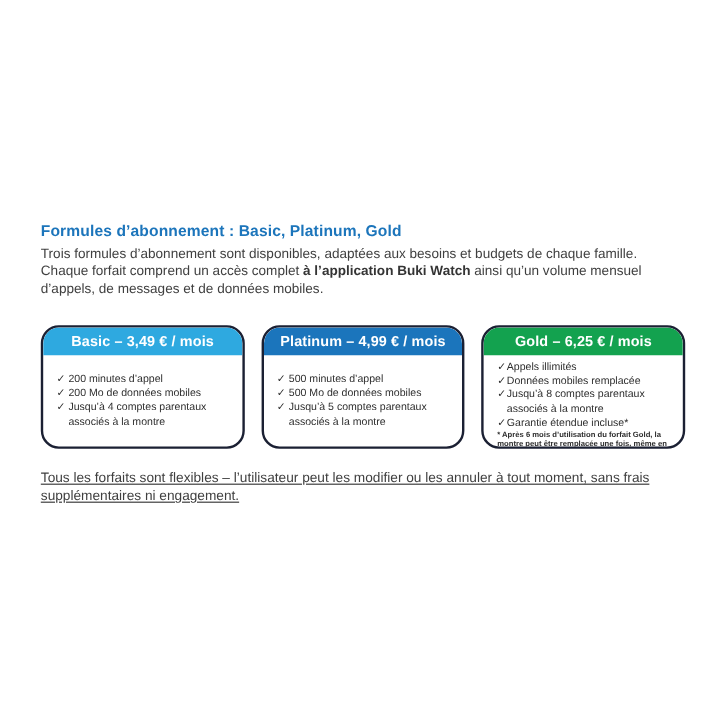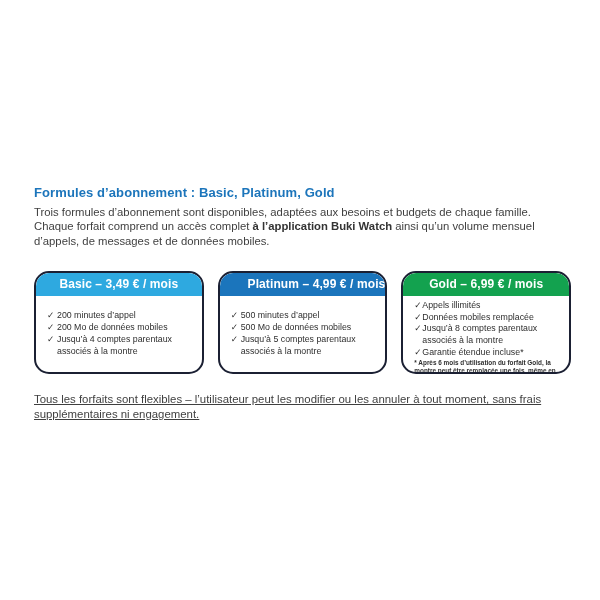--- a/index.html
+++ b/index.html
@@ -132,41 +132,41 @@
               </li>
               <li>
                 <span class="check">✓</span>
                 <span class="ftxt">Jusqu’à 4 comptes parentaux associés à la montre</span>
               </li>
             </ul>
     </div>
   </div>
 
   <div class="card">
-    <div class="card-head" style="background: rgb(27, 117, 188); text-align: right;">Platinum – 4,99 € / mois</div>
+    <div class="card-head" style="background: rgb(27, 117, 188);">Platinum – 4,99 € / mois</div>
     <div class="card-body">
       <ul class="features">
               <li>
                 <span class="check">✓</span>
                 <span class="ftxt">500 minutes d’appel</span>
               </li>
               <li>
                 <span class="check">✓</span>
                 <span class="ftxt">500 Mo de données mobiles</span>
               </li>
               <li>
                 <span class="check">✓</span>
                 <span class="ftxt">Jusqu’à 5 comptes parentaux associés à la montre</span>
               </li>
             </ul>
     </div>
   </div>
 
   <div class="card">
-    <div class="card-head" style="background: rgb(19, 162, 79);">Gold – 6,99 € / mois</div>
+    <div class="card-head" style="background: rgb(19, 162, 79);">Gold – 6,25 € / mois</div>
     <div class="card-body">
       <ul class="features">
               <li>
                 <span class="check">✓</span>
                 <span class="ftxt">Appels illimités</span>
               </li>
               <li>
                 <span class="check">✓</span>
                 <span class="ftxt">Données mobiles remplacée</span>
               </li>

